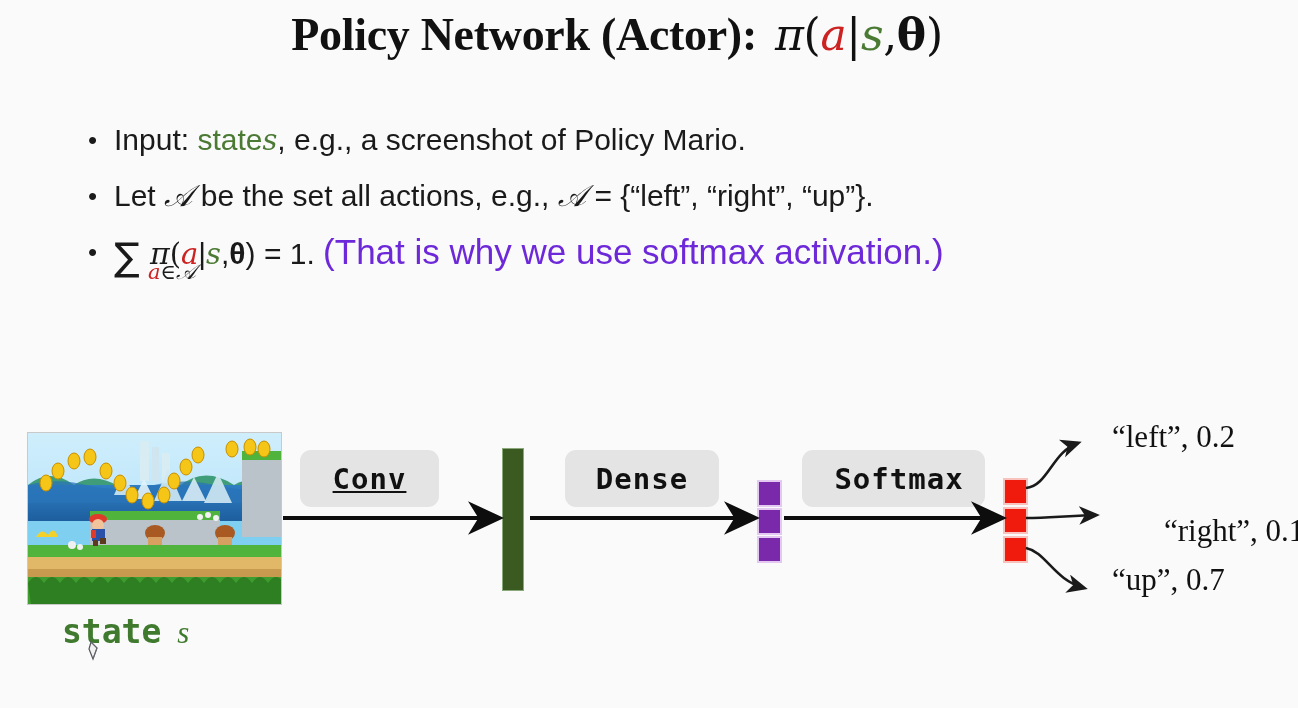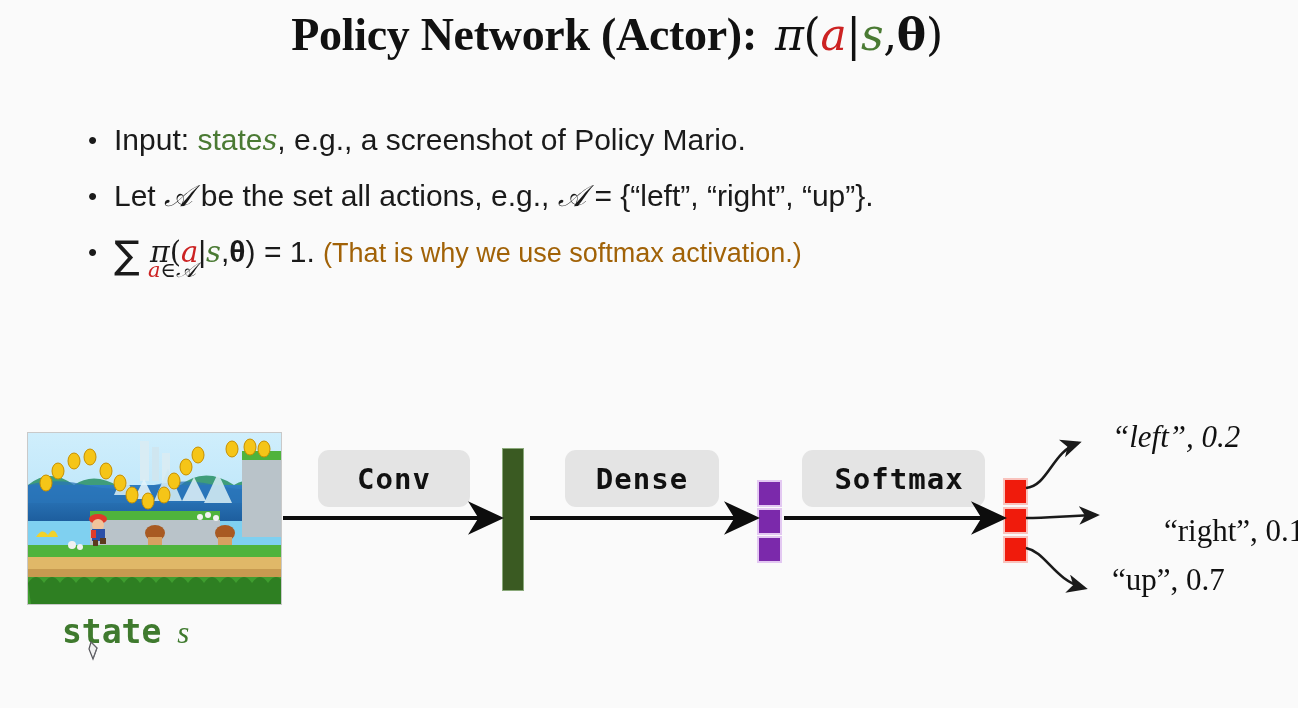--- a/index.html
+++ b/index.html
@@ -97,22 +97,22 @@
   .sum-sub {
     position: absolute;
     left: 34px;
     bottom: -12px;
     font-family: "DejaVu Serif", serif;
     font-style: italic;
     font-size: 21px;
     white-space: nowrap;
   }
   .paren-note {
-    font-size: 27px;
-    color: #a16207;
+    font-size: 35px;
+    color: #6d28d9;
   }
 
   
   #diagram {
     position: absolute;
     left: 0;
     top: 0;
     width: 1298px;
     height: 708px;
     pointer-events: none;
@@ -138,21 +138,21 @@
     border-radius: 11px;
     display: flex;
     align-items: center;
     justify-content: center;
     font-family: "DejaVu Sans Mono", monospace;
     font-weight: bold;
     font-size: 29px;
     color: #111111;
     letter-spacing: 1px;
   }
-  #box-conv    { left: 318px; top: 450px; width: 152px; height: 57px; }
+  #box-conv    { left: 300px; top: 450px; width: 139px; height: 57px; text-decoration: underline; }
   #box-dense   { left: 565px; top: 450px; width: 154px; height: 57px; }
   #box-softmax { left: 802px; top: 450px; width: 172px; height: 57px; padding-left: 11px; }
 
   
   .green-bar {
     position: absolute;
     left: 502px;
     top: 448px;
     width: 20px;
     height: 141px;
@@ -170,21 +170,21 @@
   .unit.red    { background: #f01b0c; border: 2px solid #f9c3bd; }
 
   
   .out-label {
     position: absolute;
     font-family: "Liberation Serif", serif;
     font-size: 31px;
     color: #111111;
     white-space: nowrap;
   }
-  #out-0 { left: 1112px; top: 419px; font-style: italic; }
+  #out-0 { left: 1112px; top: 419px; }
   #out-1 { left: 1164px; top: 494px; margin-top: 19px; }
   #out-2 { left: 1112px; top: 562px; }
 
   
   .state-caption {
     position: absolute;
     left: 62px;
     top: 612px;
     font-family: "DejaVu Sans Mono", monospace;
     font-weight: bold;

